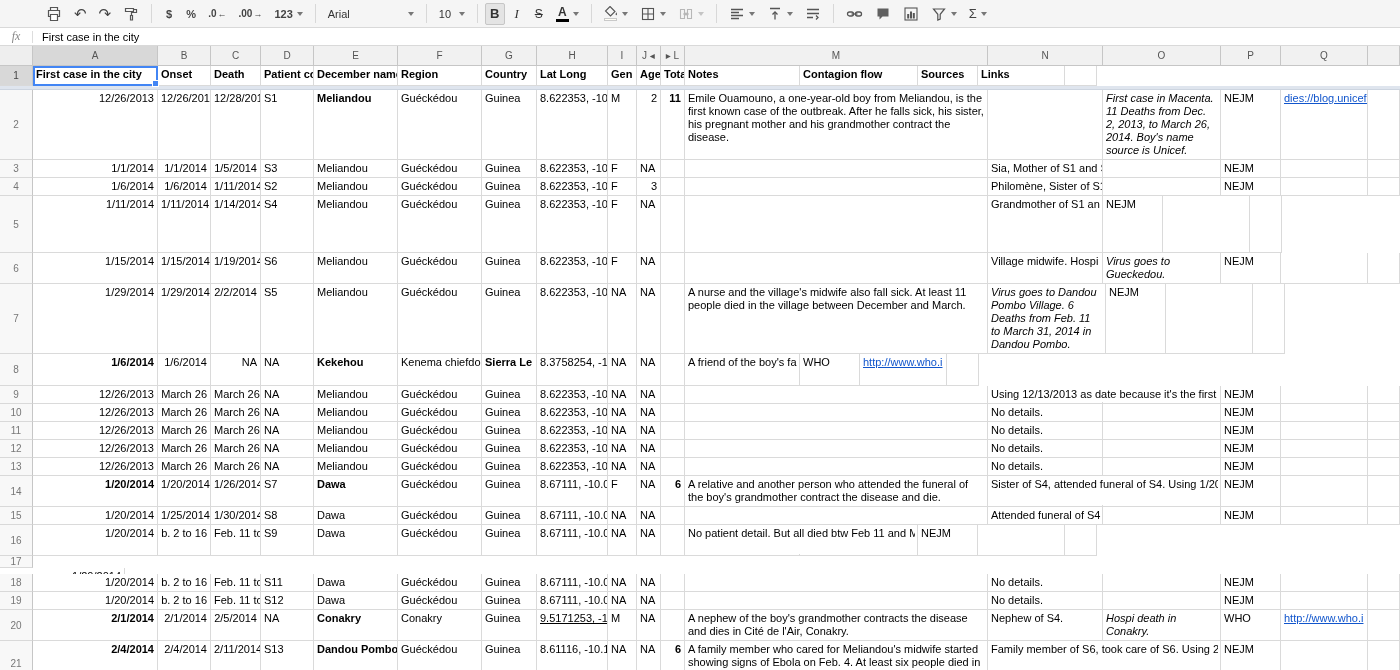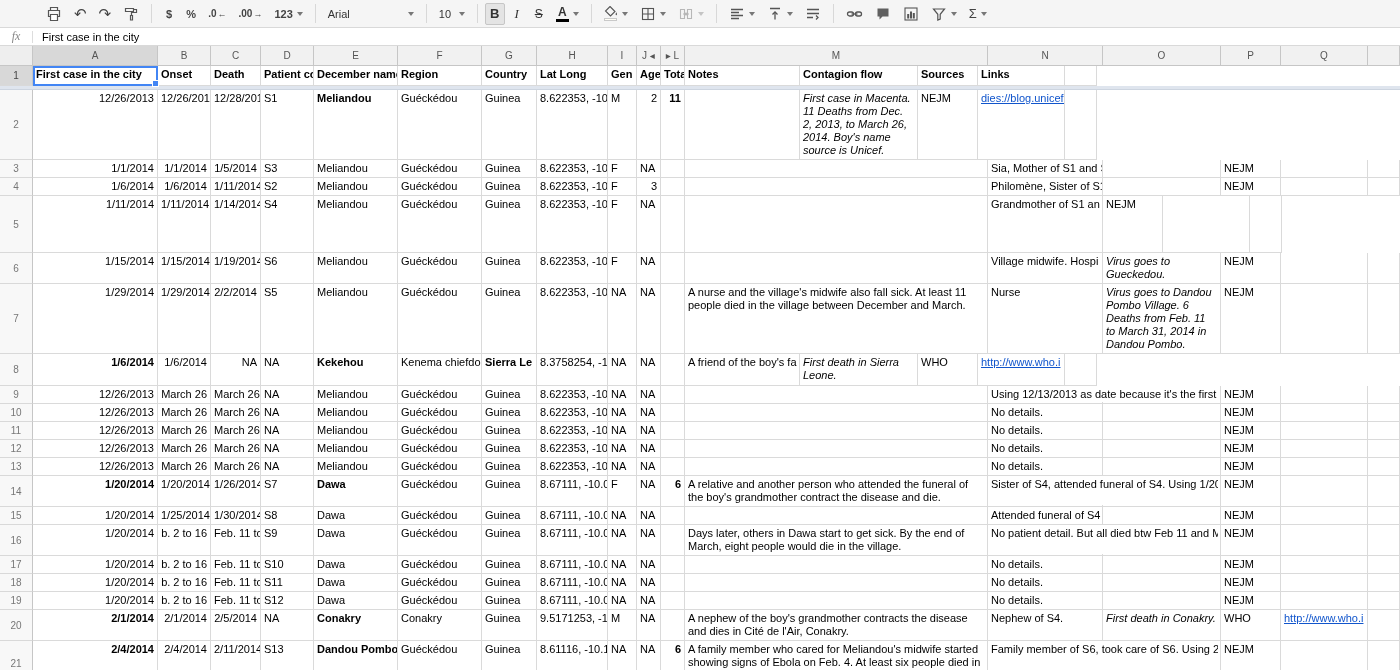--- a/index.html
+++ b/index.html
@@ -312,20 +312,21 @@
           <div class="cell" style="width: 53px;">12/26/2013</div>
           <div class="cell" style="width: 50px;">12/28/2013</div>
           <div class="cell" style="width: 53px;">S1</div>
           <div class="cell b" style="width: 84px;">Meliandou</div>
           <div class="cell" style="width: 84px;">Guéckédou</div>
           <div class="cell" style="width: 55px;">Guinea</div>
           <div class="cell" style="width: 71px;">8.622353, -10</div>
           <div class="cell" style="width: 29px;">M</div>
           <div class="cell r" style="width: 24px;">2</div>
           <div class="cell r b" style="width: 24px;">11</div>
+          <div class="cell w" style="width: 303px;">Emile Ouamouno, a one-year-old boy from Meliandou, is the first known case of the outbreak. After he falls sick, his sister, his pregnant mother and his grandmother contract the disease.</div>
           <div class="cell" style="width: 115px;"></div>
           <div class="cell i w" style="width: 118px;">First case in Macenta. 11 Deaths from Dec. 2, 2013, to March 26, 2014. Boy's name source is Unicef.</div>
           <div class="cell" style="width: 60px;">NEJM</div>
           <div class="cell l" style="width: 87px;">dies://blog.unicef.</div>
           <div class="cell" style="width: 32px;"></div>
         </div>
         <div class="row" style="height: 18px;">
           <div class="gut">3</div>
           <div class="cell r" style="width: 125px;">1/1/2014</div>
           <div class="cell r" style="width: 53px;">1/1/2014</div>
@@ -411,41 +412,39 @@
           <div class="cell r" style="width: 50px;">2/2/2014</div>
           <div class="cell" style="width: 53px;">S5</div>
           <div class="cell" style="width: 84px;">Meliandou</div>
           <div class="cell" style="width: 84px;">Guéckédou</div>
           <div class="cell" style="width: 55px;">Guinea</div>
           <div class="cell" style="width: 71px;">8.622353, -10</div>
           <div class="cell" style="width: 29px;">NA</div>
           <div class="cell" style="width: 24px;">NA</div>
           <div class="cell" style="width: 24px;"></div>
           <div class="cell w" style="width: 303px;">A nurse and the village's midwife also fall sick. At least 11 people died in the village between December and March.</div>
-          <div class="cell" style="width: 115px;">Nurse</div>
           <div class="cell i w" style="width: 118px;">Virus goes to Dandou Pombo Village. 6 Deaths from Feb. 11 to March 31, 2014 in Dandou Pombo.</div>
           <div class="cell" style="width: 60px;">NEJM</div>
           <div class="cell" style="width: 87px;"></div>
           <div class="cell" style="width: 32px;"></div>
         </div>
         <div class="row" style="height: 32px;">
           <div class="gut">8</div>
           <div class="cell r b" style="width: 125px;">1/6/2014</div>
           <div class="cell r" style="width: 53px;">1/6/2014</div>
           <div class="cell r" style="width: 50px;">NA</div>
           <div class="cell" style="width: 53px;">NA</div>
           <div class="cell b" style="width: 84px;">Kekehou</div>
           <div class="cell" style="width: 84px;">Kenema chiefdo</div>
           <div class="cell b" style="width: 55px;">Sierra Le</div>
           <div class="cell" style="width: 71px;">8.3758254, -1</div>
           <div class="cell" style="width: 29px;">NA</div>
           <div class="cell" style="width: 24px;">NA</div>
           <div class="cell" style="width: 24px;"></div>
           <div class="cell" style="width: 115px;">A friend of the boy's fa</div>
-          <div class="cell i w" style="width: 118px;">First death in Sierra Leone.</div>
           <div class="cell" style="width: 60px;">WHO</div>
           <div class="cell l" style="width: 87px;">http://www.who.i</div>
           <div class="cell" style="width: 32px;"></div>
         </div>
         <div class="row" style="height: 18px;">
           <div class="gut">9</div>
           <div class="cell r" style="width: 125px;">12/26/2013</div>
           <div class="cell r" style="width: 53px;">March 26</div>
           <div class="cell r" style="width: 50px;">March 26</div>
           <div class="cell" style="width: 53px;">NA</div>
@@ -593,30 +592,29 @@
           <div class="cell r" style="width: 53px;">b. 2 to 16</div>
           <div class="cell" style="width: 50px;">Feb. 11 to</div>
           <div class="cell" style="width: 53px;">S9</div>
           <div class="cell" style="width: 84px;">Dawa</div>
           <div class="cell" style="width: 84px;">Guéckédou</div>
           <div class="cell" style="width: 55px;">Guinea</div>
           <div class="cell" style="width: 71px;">8.67111, -10.0</div>
           <div class="cell" style="width: 29px;">NA</div>
           <div class="cell" style="width: 24px;">NA</div>
           <div class="cell" style="width: 24px;"></div>
-          <div class="cell w" style="width: 303px;">Days later, others in Dawa start to get sick. By the end of March, eight people would die in the village.</div>
           <div class="cell sp" style="width: 115px;">
             <div class="spn">No patient detail. But all died btw Feb 11 and Ma</div>
           </div>
           <div class="cell" style="width: 118px;"></div>
           <div class="cell" style="width: 60px;">NEJM</div>
           <div class="cell" style="width: 87px;"></div>
           <div class="cell" style="width: 32px;"></div>
         </div>
-        <div class="row" style="height: 18px;">
+        <div class="row" style="height: 18px; flex-direction: column;">
           <div class="gut">17</div>
           <div class="cell r" style="width: 125px;">1/20/2014</div>
           <div class="cell r" style="width: 53px;">b. 2 to 16</div>
           <div class="cell" style="width: 50px;">Feb. 11 to</div>
           <div class="cell" style="width: 53px;">S10</div>
           <div class="cell" style="width: 84px;">Dawa</div>
           <div class="cell" style="width: 84px;">Guéckédou</div>
           <div class="cell" style="width: 55px;">Guinea</div>
           <div class="cell" style="width: 71px;">8.67111, -10.0</div>
           <div class="cell" style="width: 29px;">NA</div>
@@ -671,27 +669,27 @@
         </div>
         <div class="row" style="height: 31px;">
           <div class="gut">20</div>
           <div class="cell r b" style="width: 125px;">2/1/2014</div>
           <div class="cell r" style="width: 53px;">2/1/2014</div>
           <div class="cell r" style="width: 50px;">2/5/2014</div>
           <div class="cell" style="width: 53px;">NA</div>
           <div class="cell b" style="width: 84px;">Conakry</div>
           <div class="cell" style="width: 84px;">Conakry</div>
           <div class="cell" style="width: 55px;">Guinea</div>
-          <div class="cell" style="width: 71px;">9.5171253, -1</div>
+          <div class="cell" style="width: 71px; text-decoration: underline;">9.5171253, -1</div>
           <div class="cell" style="width: 29px;">M</div>
           <div class="cell" style="width: 24px;">NA</div>
           <div class="cell" style="width: 24px;"></div>
           <div class="cell w" style="width: 303px;">A nephew of the boy's grandmother contracts the disease and dies in Cité de l'Air, Conakry.</div>
           <div class="cell" style="width: 115px;">Nephew of S4.</div>
-          <div class="cell i w" style="width: 118px;">First death in Conakry.</div>
+          <div class="cell i w" style="width: 118px;">Hospi death in Conakry.</div>
           <div class="cell" style="width: 60px;">WHO</div>
           <div class="cell l" style="width: 87px;">http://www.who.i</div>
           <div class="cell" style="width: 32px;"></div>
         </div>
         <div class="row" style="height: 46px;">
           <div class="gut">21</div>
           <div class="cell r b" style="width: 125px;">2/4/2014</div>
           <div class="cell r" style="width: 53px;">2/4/2014</div>
           <div class="cell r" style="width: 50px;">2/11/2014</div>
           <div class="cell" style="width: 53px;">S13</div>

